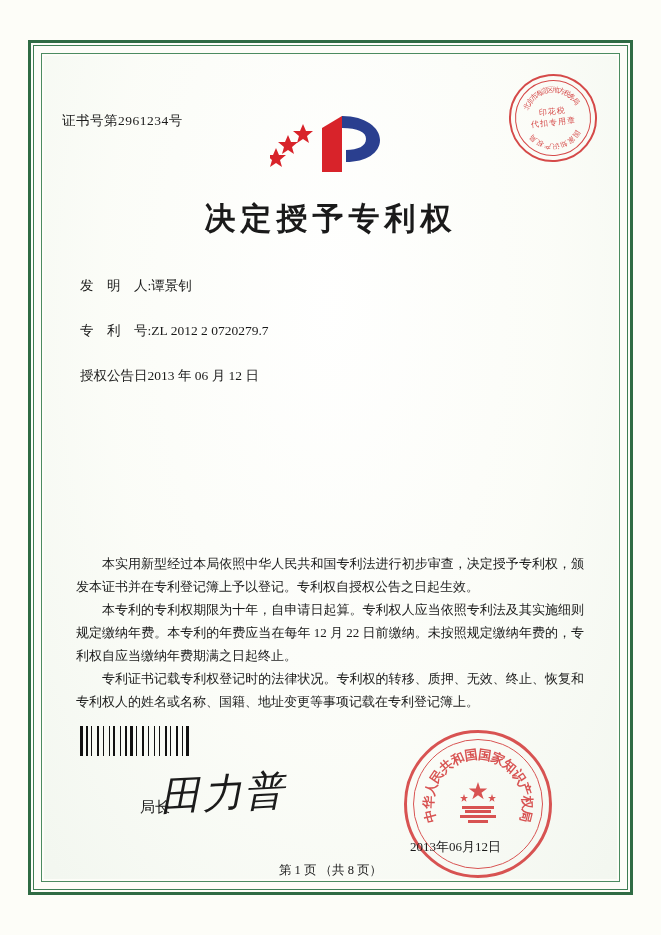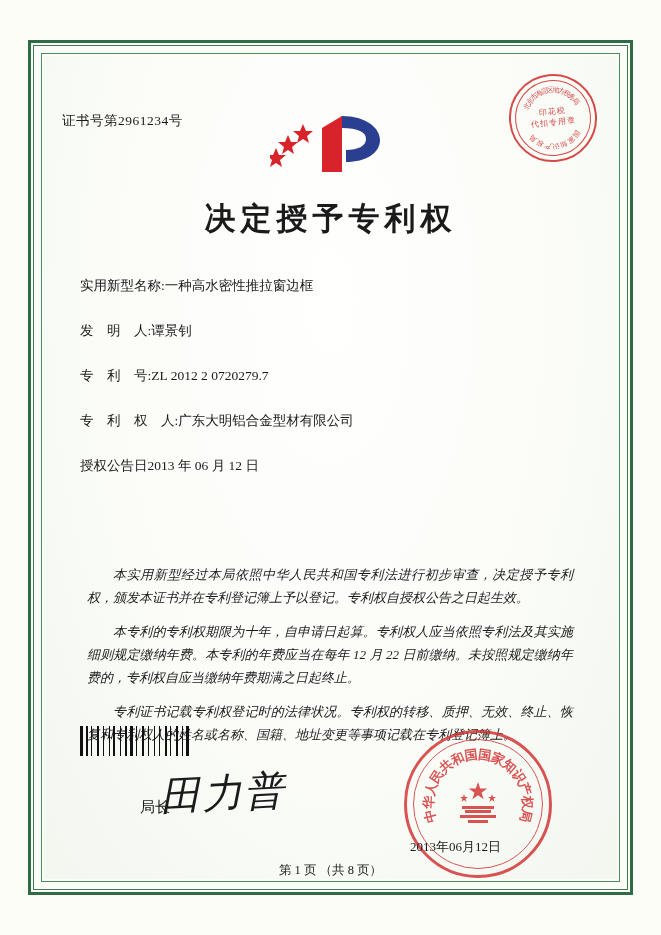--- a/index.html
+++ b/index.html
@@ -148,23 +148,22 @@
   .body-text {
     position: absolute;
     left: 76px;
     top: 552px;
     width: 508px;
     font-size: 13px;
     line-height: 23px;
     text-align: justify;
   }
   .body-text p {
-    margin: 11px;
+    margin: 0;
     text-indent: 26px;
-    font-style: italic;
   }
   
   .barcode {
     position: absolute;
     left: 80px;
     top: 726px;
     width: 145px;
     height: 30px;
     overflow: hidden;
   }
@@ -300,30 +299,24 @@
       <path d="M52 62 L72 62 L72 40 Z" fill="#2a3f8f" opacity="0.0"></path>
     </svg>
   </div>
 
   <div class="cert-no">证书号第2961234号</div>
 
   <div class="main-title">决定授予专利权</div>
 
   <div class="fields">
     <div class="field-row">
-      <span class="field-label">实用新型名称:</span><span class="field-value">一种高水密性推拉窗边框</span>
-    </div>
-    <div class="field-row">
       <span class="field-label">发　明　人:</span><span class="field-value">谭景钊</span>
     </div>
     <div class="field-row">
       <span class="field-label">专　利　号:</span><span class="field-value">ZL 2012 2 0720279.7</span>
-    </div>
-    <div class="field-row">
-      <span class="field-label">专　利　权　人:</span><span class="field-value">广东大明铝合金型材有限公司</span>
     </div>
     <div class="field-row">
       <span class="field-label">授权公告日</span><span class="field-value">2013 年 06 月 12 日</span>
     </div>
   </div>
 
   <div class="body-text">
     <p>本实用新型经过本局依照中华人民共和国专利法进行初步审查，决定授予专利权，颁发本证书并在专利登记簿上予以登记。专利权自授权公告之日起生效。</p>
     <p>本专利的专利权期限为十年，自申请日起算。专利权人应当依照专利法及其实施细则规定缴纳年费。本专利的年费应当在每年 12 月 22 日前缴纳。未按照规定缴纳年费的，专利权自应当缴纳年费期满之日起终止。</p>
     <p>专利证书记载专利权登记时的法律状况。专利权的转移、质押、无效、终止、恢复和专利权人的姓名或名称、国籍、地址变更等事项记载在专利登记簿上。</p>

